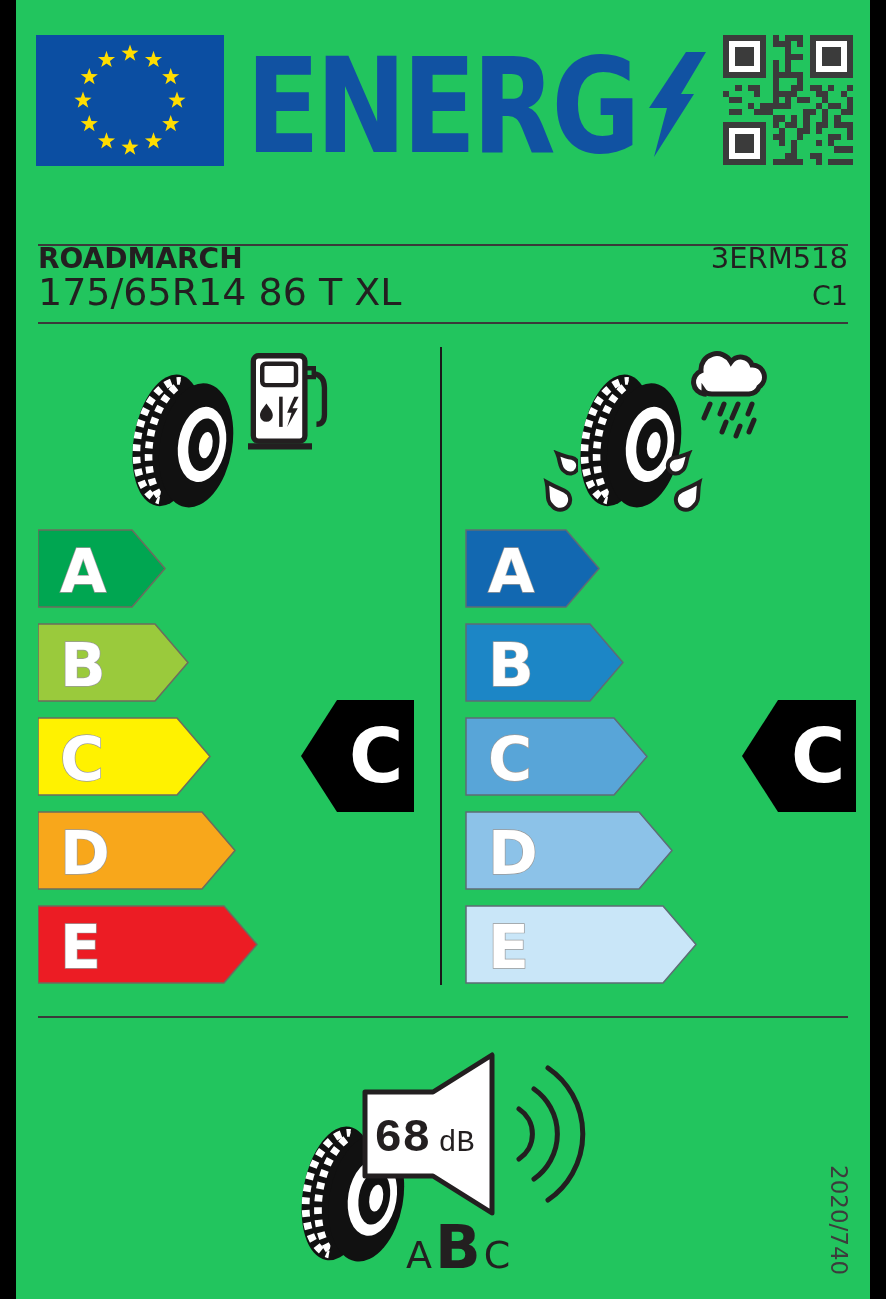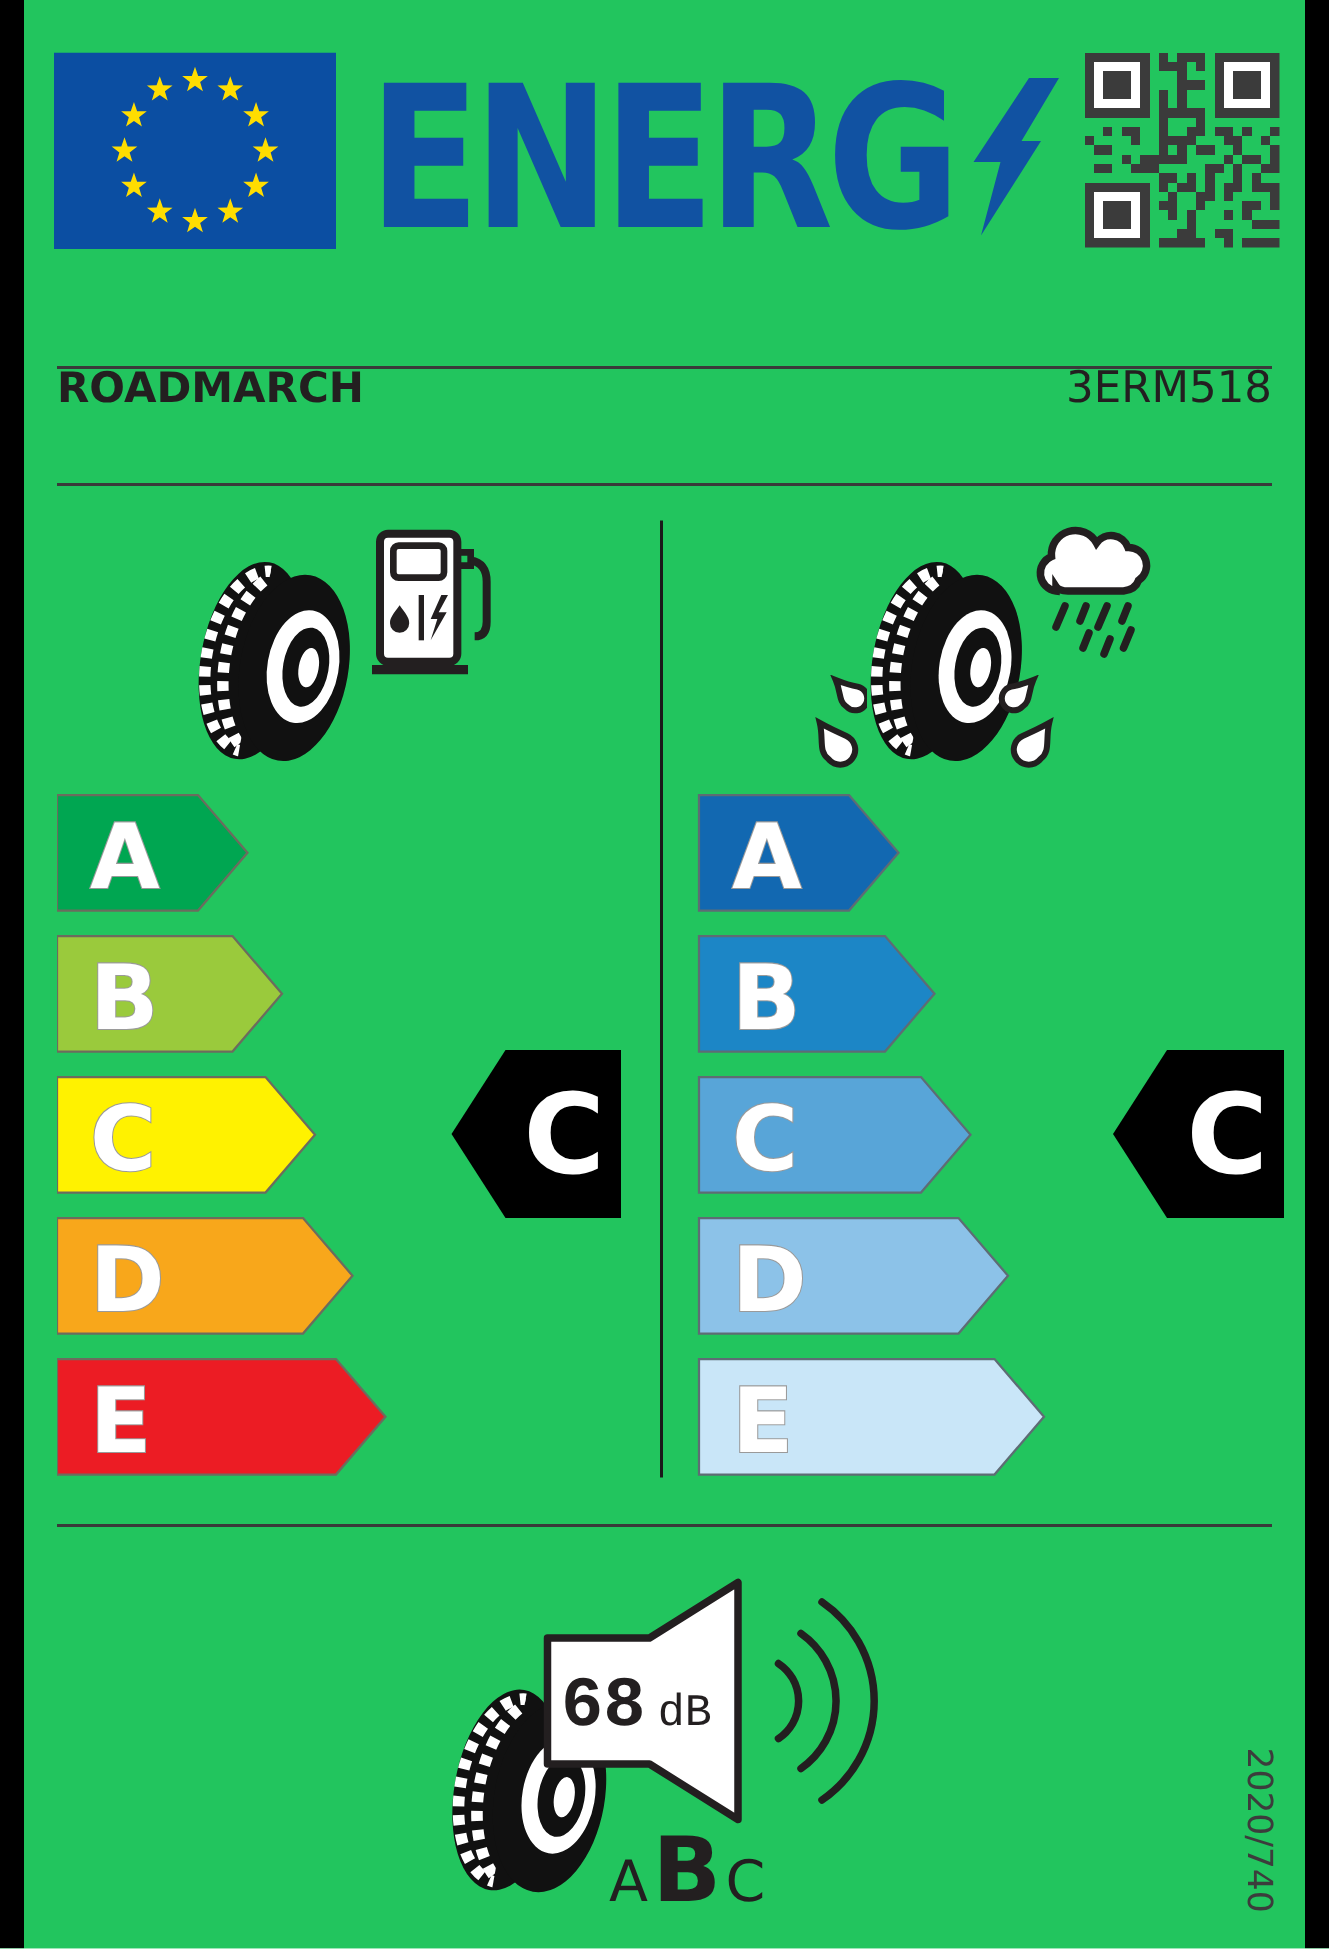--- a/index.html
+++ b/index.html
@@ -229,20 +229,24 @@
       <rect x="1" y="15" width="5" height="5" fill="#ffffff"></rect>
       <rect x="2" y="16" width="3" height="3" fill="#3b3b3b"></rect>
     </svg>
 
   <div id="brand-row" class="info-row">
     <span class="brand">ROADMARCH</span>
     <span class="model">3ERM518</span>
   </div>
   <div id="hline-1" class="hline"></div>
 
+  <div id="size-row" class="info-row">
+    <span class="size">175/65R14 86 T XL</span>
+    <span class="tclass">C1</span>
+  </div>
   <div id="hline-2" class="hline"></div>
 
   <div id="v-divider"></div>
 
   <svg width="0" height="0" style="position:absolute">
     <defs>
       <clipPath id="tclip">
           <rect x="0" y="0" width="46" height="150"></rect>
         </clipPath>
       <g id="tire">

